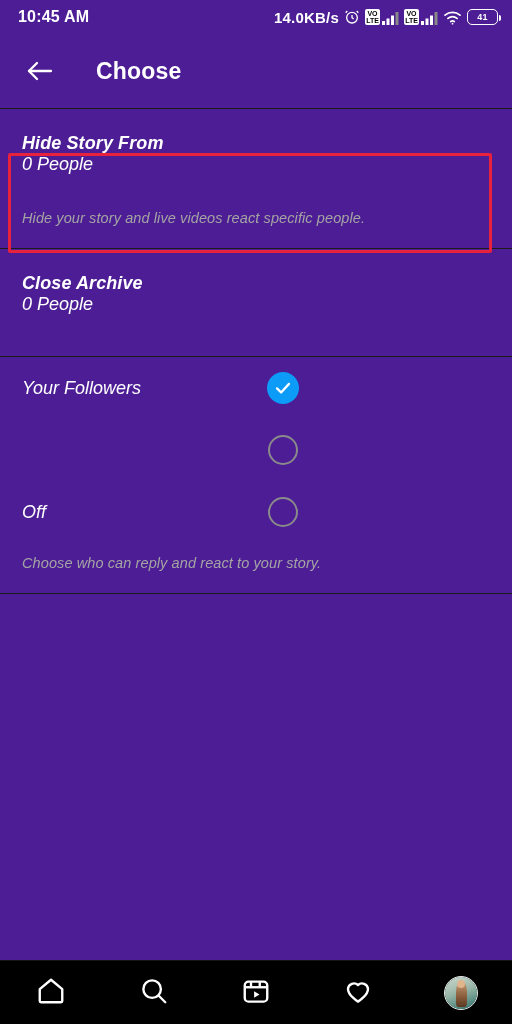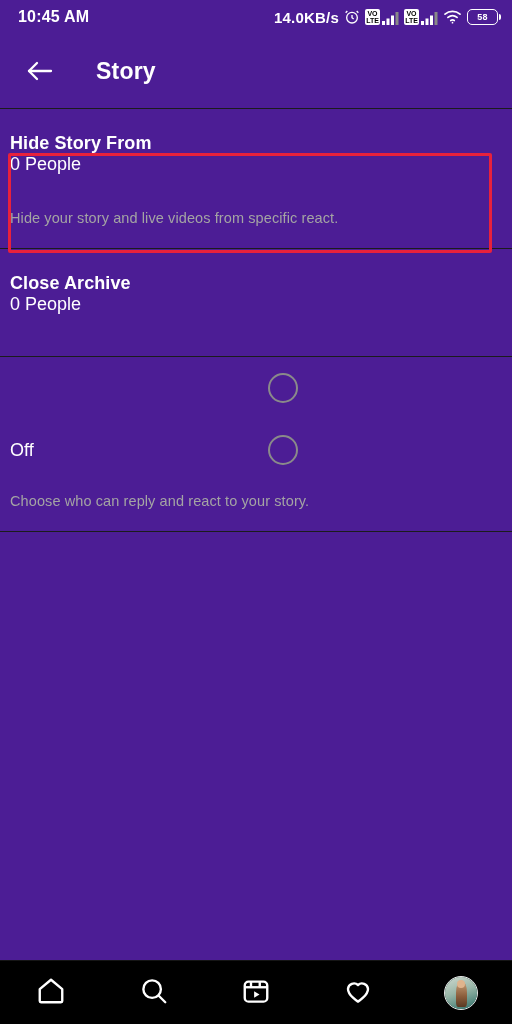--- a/index.html
+++ b/index.html
@@ -20,21 +20,21 @@
   .statusbar {
     height:34px;
     display:flex; align-items:center;
     padding:0 14px 0 18px;
     font-size:16px; font-weight:bold;
     letter-spacing:.2px;
   }
   .sb-time { flex:0 0 auto; }
   .sb-right {
     margin-left:auto;
-    display:flex; align-items:flex-start; gap:5px;
+    display:flex; align-items:center; gap:5px;
   }
   .sb-net { font-size:15px; font-weight:bold; }
   .ic { display:inline-block; line-height:0; }
   .alarm { width:16px; height:16px; position:relative; }
   .alarm svg, .wifi svg, .sig svg { display:block; }
   .volte {
     font-size:7px; font-weight:bold; line-height:7px;
     background:#fff; color:#000;
     padding:1px 1px; border-radius:2px;
     text-align:center; letter-spacing:0;
@@ -61,21 +61,21 @@
     padding:0 0 0 20px;
   }
   .back { width:40px; height:40px; display:flex; align-items:center; justify-content:center; cursor:pointer; }
   .title {
     font-size:23px; font-weight:bold;
     margin-left:36px; letter-spacing:.2px;
   }
 
   
   .divider { height:1px; background:#1c1c1c; width:100%; }
-  .section { padding:0 10px; }
+  .section { padding:0 22px;font-style:italic; }
   .sec-head {
     font-size:18px; font-weight:bold;
     padding-top:24px;
     letter-spacing:.1px;
   }
   .row {
     display:flex; align-items:flex-start;
     min-height:44px;
   }
   .row-label { font-size:18px; color:#fff; }
@@ -213,58 +213,68 @@
       </span>
       <span class="ic wifi">
         <svg width="19" height="15" viewBox="0 0 24 19" fill="none" stroke="#fff" stroke-width="2.2" stroke-linecap="round">
           <path d="M2.5 6.5a15 15 0 0119 0"></path>
           <path d="M6.2 10.6a9.5 9.5 0 0111.6 0"></path>
           <path d="M9.8 14.6a4.2 4.2 0 014.4 0"></path>
           <circle cx="12" cy="17.4" r="1.1" fill="#fff" stroke="none"></circle>
         </svg>
       </span>
       <span class="batt">
-        <span>58</span>
+        <span>41</span>
       </span>
     </div>
   </div>
 
   <div class="header">
     <div class="back">
       <svg width="28" height="24" viewBox="0 0 28 24" fill="none" stroke="#fff" stroke-width="2.3" stroke-linecap="round" stroke-linejoin="round">
         <path d="M25 12H3"></path>
           <path d="M11 4L3 12l8 8"></path>
       </svg>
     </div>
-    <div class="title">Story</div>
+    <div class="title">Choose</div>
   </div>
 
   <div class="divider"></div>
 
   <div class="section">
     <div class="sec-head">Hide Story From</div>
     <div class="row">
       <span class="row-label">0 People</span>
     </div>
-    <div class="caption">Hide your story and live videos from specific react.</div>
+    <div class="caption">Hide your story and live videos react specific people.</div>
   </div>
 
   <div class="divider"></div>
 
   <div class="section">
     <div class="sec-head">Close Archive</div>
     <div class="row" style="min-height:62px">
       <span class="row-label">0 People</span>
     </div>
   </div>
 
   <div class="divider"></div>
 
   <div class="section opt-block">
 
+    <div class="opt-row">
+      <span class="opt-label">Your Followers</span>
+      <span class="radio-wrap">
+        <span class="radio-on">
+          <svg width="18" height="18" viewBox="0 0 24 24" fill="none" stroke="#fff" stroke-width="3" stroke-linecap="round" stroke-linejoin="round">
+            <path d="M4 12.5l5.5 5.5L20 6.5"></path>
+          </svg>
+        </span>
+      </span>
+    </div>
 
     <div class="opt-row">
       <span class="radio-wrap">
         <span class="radio-off"></span>
       </span>
     </div>
 
     <div class="opt-row">
       <span class="opt-label">Off</span>
       <span class="radio-wrap">

